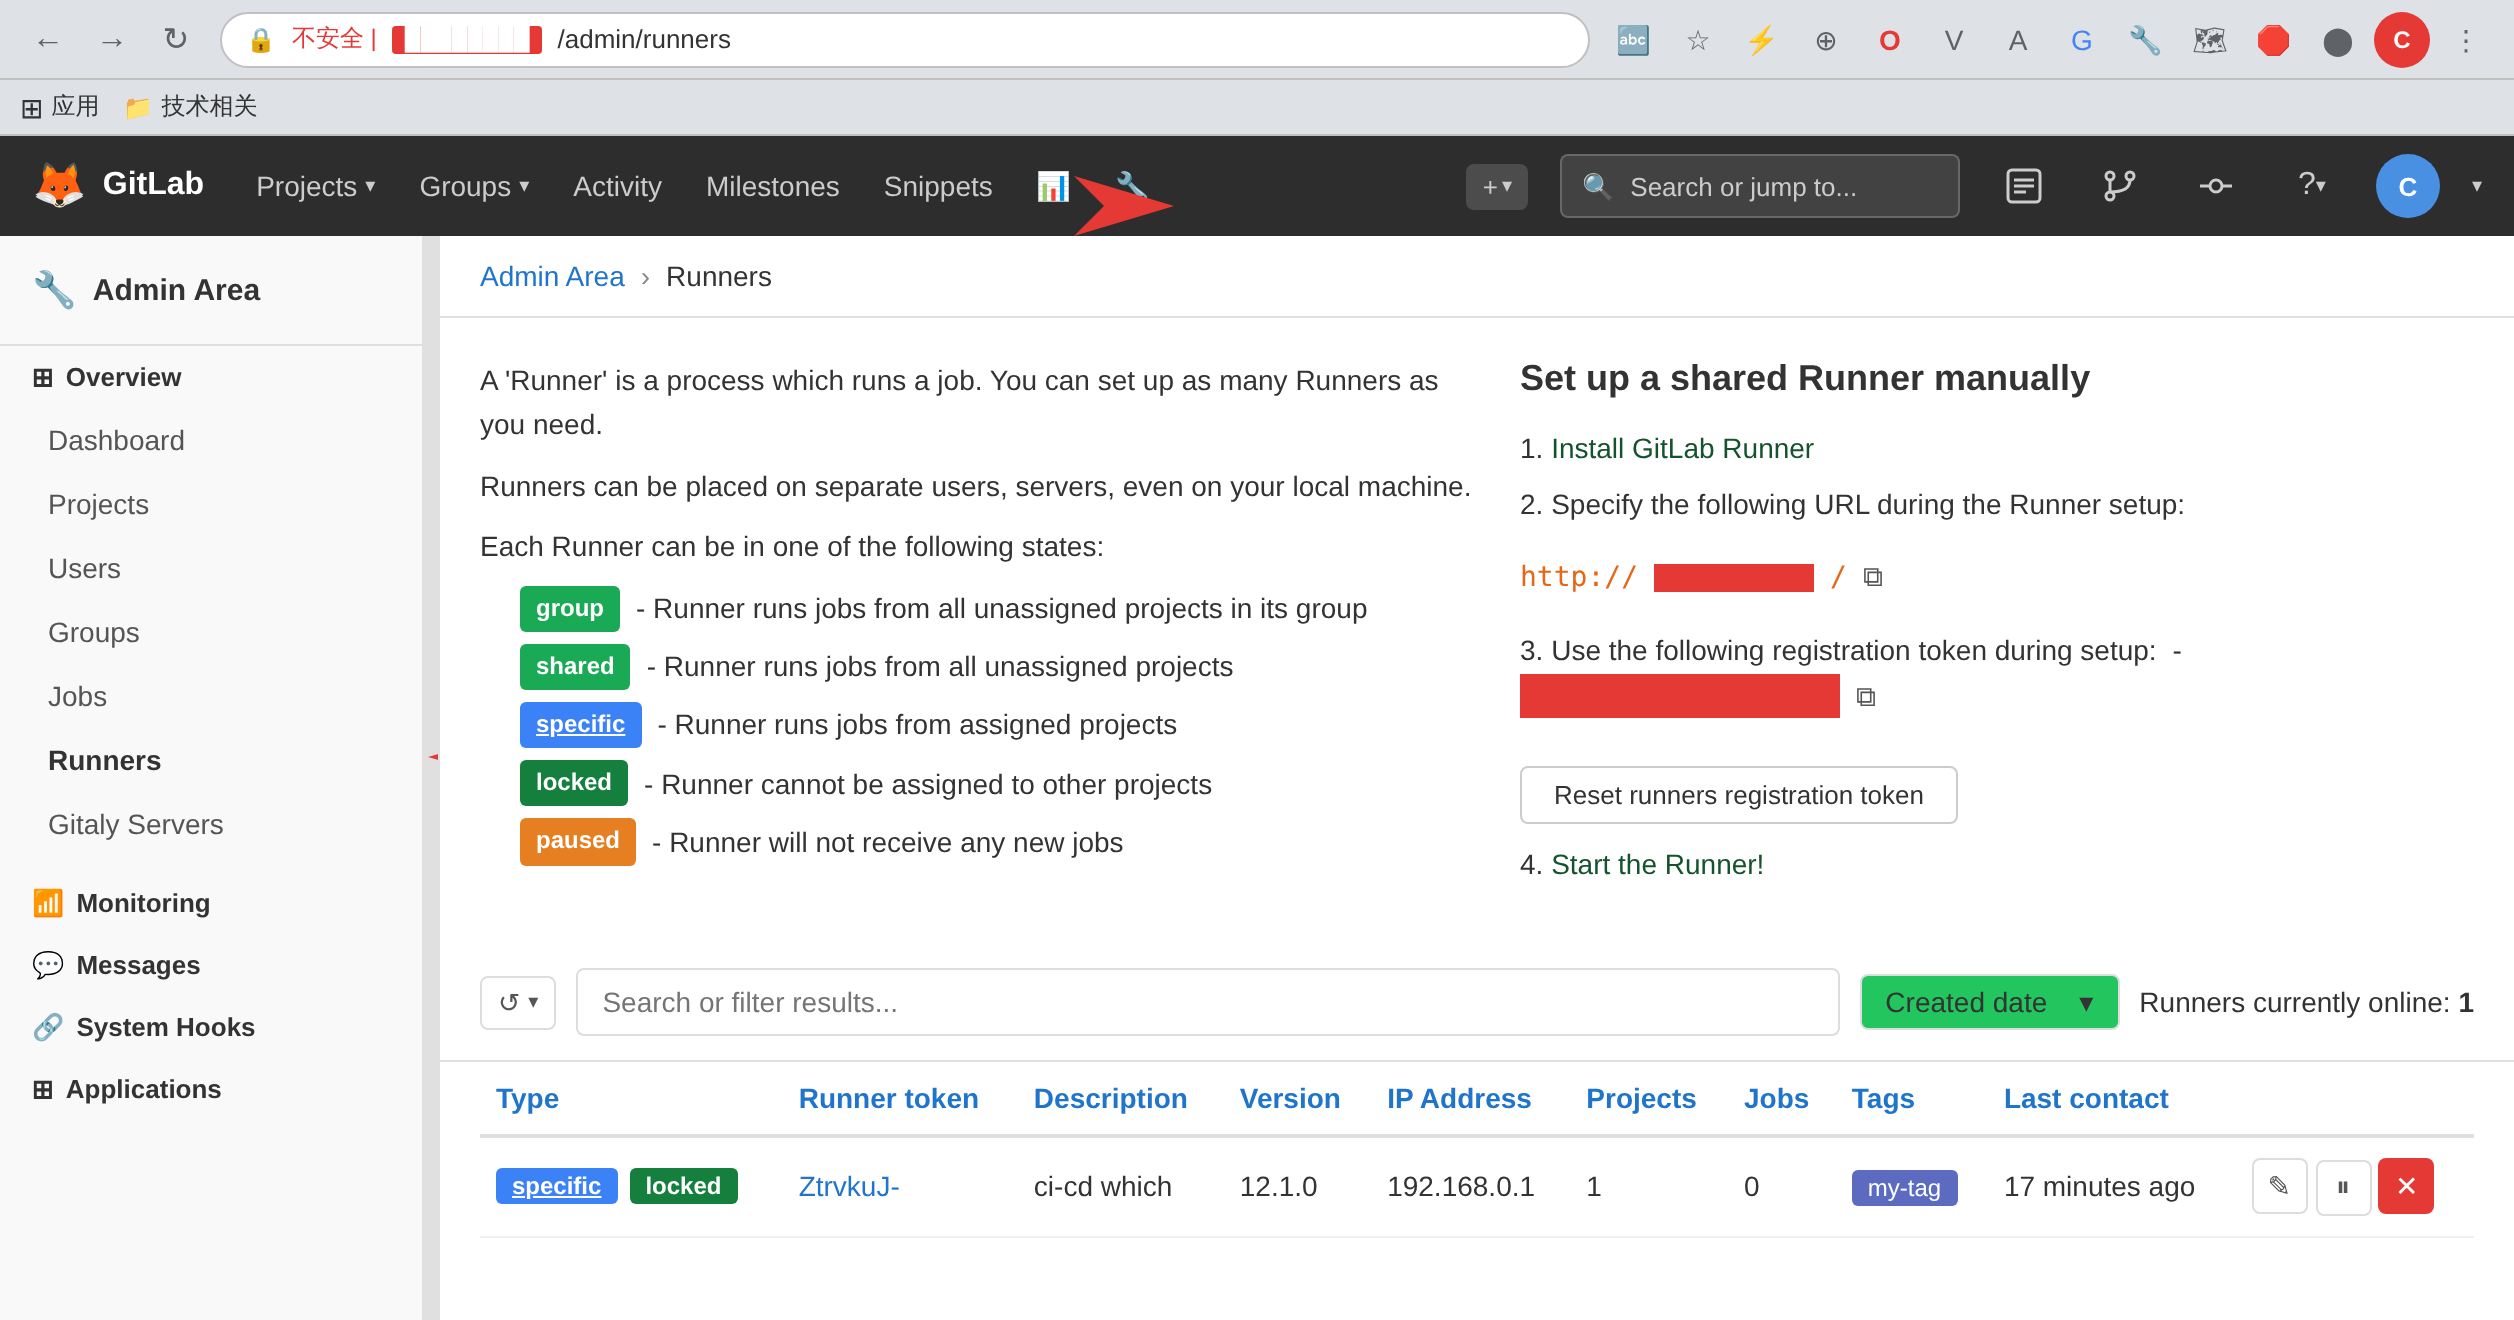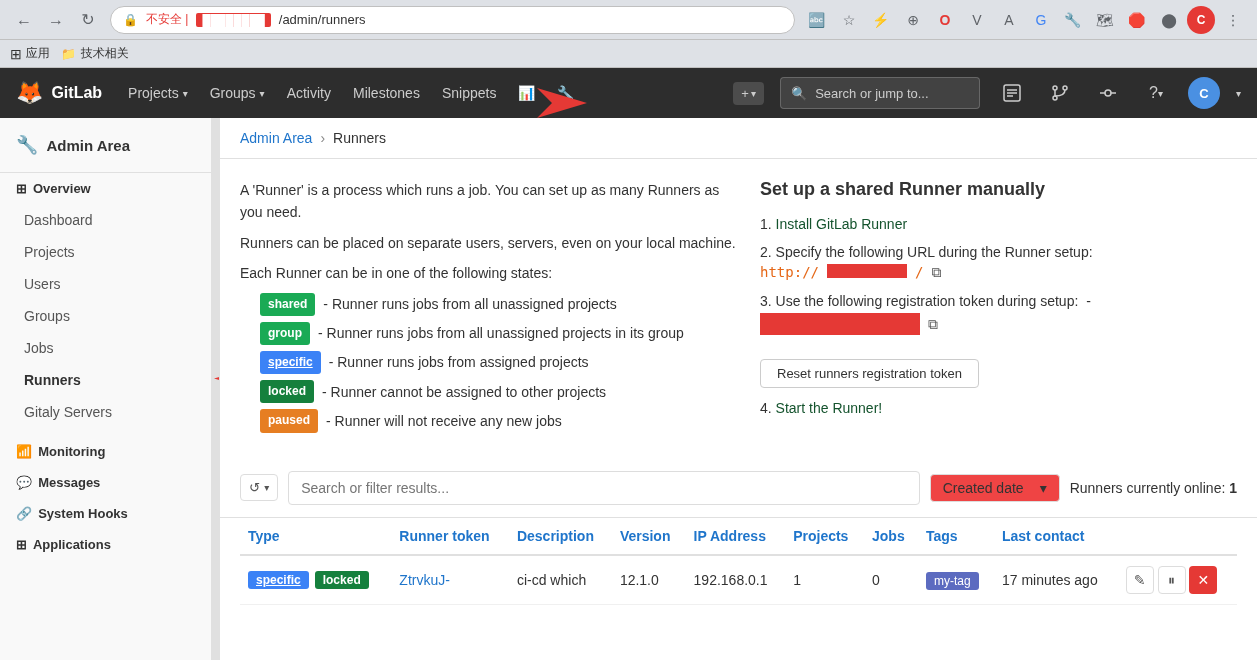--- a/index.html
+++ b/index.html
@@ -65,32 +65,32 @@
     .badge-shared { background: #1aaa55; }
     .badge-group { background: #1aaa55; }
     .badge-specific { background: #3b82f6; text-decoration: underline; }
     .badge-locked { background: #15803d; }
     .badge-paused { background: #e67e22; }
     
     .runner-setup-box { flex: 0 0 420px; }
     .runner-setup-title { font-size: 18px; font-weight: 600; color: #333; margin-bottom: 16px; }
     .setup-step { margin-bottom: 12px; font-size: 14px; color: #333; }
     .setup-step a { color: #14532d; text-decoration: none; }
-    .url-display { display: flex; gap: 8px; margin: 4px 0; }
+    .url-display { display: flex; align-items: center; gap: 8px; margin: 20px 0; }
     .url-text { color: #e56717; font-family: monospace; }
     .copy-btn { color: #555; cursor: pointer; font-size: 14px; background: none; border: none; }
     .token-display { display: flex; align-items: center; gap: 8px; margin: 4px 0; }
     .reset-btn { margin-top: 12px; padding: 6px 16px; background: white; border: 1px solid #ccc; border-radius: 4px; cursor: pointer; font-size: 13px; color: #333; }
     .start-runner-link { color: #1f75cb; text-decoration: none; cursor: pointer; }
 
     
     .filter-bar { padding: 12px 20px; display: flex; align-items: center; gap: 10px; border-bottom: 1px solid #e0e0e0; }
     .filter-history-btn { display: flex; align-items: center; gap: 4px; color: #555; cursor: pointer; border: 1px solid #ddd; border-radius: 4px; padding: 5px 8px; background: white; }
     .filter-search { flex: 1; height: 34px; border: 1px solid #ddd; border-radius: 4px; padding: 0 12px; font-size: 14px; outline: none; color: #999; }
-    .filter-sort { display: flex; align-items: center; gap: 6px; border: 1px solid #ddd; border-radius: 4px; padding: 5px 12px; background: #ef4444; cursor: pointer; font-size: 14px; color: #333; min-width: 130px; justify-content: space-between; }
+    .filter-sort { display: flex; align-items: center; gap: 6px; border: 1px solid #ddd; border-radius: 4px; padding: 5px 12px; background: #22c55e; cursor: pointer; font-size: 14px; color: #333; min-width: 130px; justify-content: space-between; }
 
     
     .table-container { padding: 0 20px; }
     .runners-table { width: 100%; border-collapse: collapse; }
     .runners-table th { padding: 10px 8px; text-align: left; font-size: 14px; color: #1f75cb; font-weight: 600; border-bottom: 2px solid #e0e0e0; }
     .runners-table td { padding: 10px 8px; border-bottom: 1px solid #f0f0f0; font-size: 14px; color: #333; vertical-align: middle; }
     .runner-type-cell { display: flex; align-items: center; gap: 6px; }
     .runner-token-link { color: #1f75cb; text-decoration: none; cursor: pointer; }
     .my-tag-badge { background: #5c6bc0; color: white; padding: 2px 8px; border-radius: 3px; font-size: 12px; }
     .action-btn { width: 28px; height: 28px; border: none; border-radius: 4px; cursor: pointer; display: inline-flex; align-items: center; justify-content: center; font-size: 14px; }
@@ -280,26 +280,26 @@
     </div>
 
     <div class="runner-content">
 
       <div class="runner-info-box">
         <p>A 'Runner' is a process which runs a job. You can set up as many Runners as you need.</p>
         <p>Runners can be placed on separate users, servers, even on your local machine.</p>
         <p>Each Runner can be in one of the following states:</p>
         <ul>
           <li>
+            <span class="badge badge-group">group</span>
+            <span>- Runner runs jobs from all unassigned projects in its group</span>
+          </li>
+          <li>
             <span class="badge badge-shared">shared</span>
             <span>- Runner runs jobs from all unassigned projects</span>
-          </li>
-          <li>
-            <span class="badge badge-group">group</span>
-            <span>- Runner runs jobs from all unassigned projects in its group</span>
           </li>
           <li>
             <span class="badge badge-specific">specific</span>
             <span>- Runner runs jobs from assigned projects</span>
           </li>
           <li>
             <span class="badge badge-locked">locked</span>
             <span>- Runner cannot be assigned to other projects</span>
           </li>
           <li>

